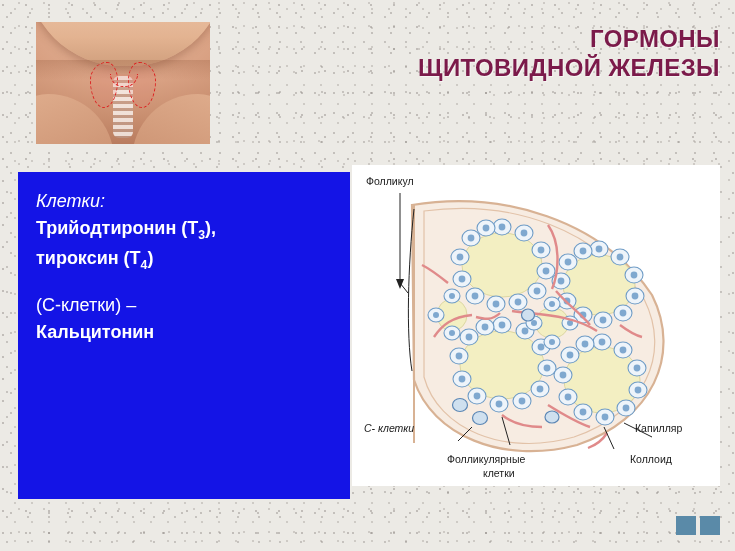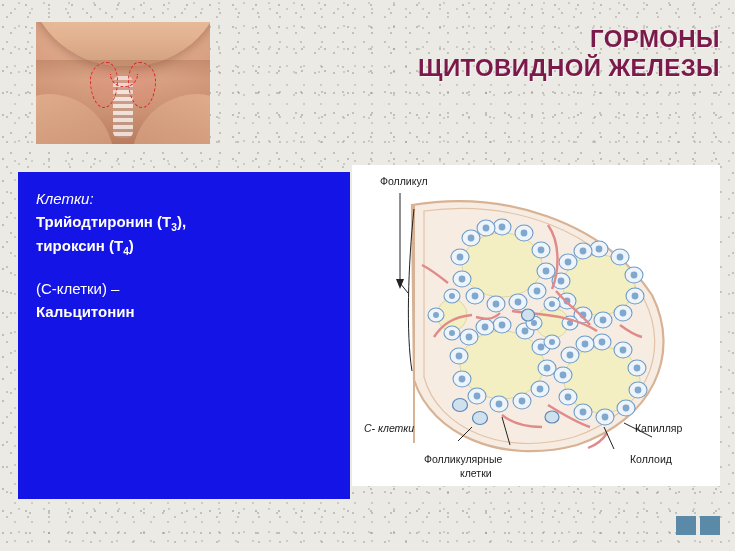--- a/index.html
+++ b/index.html
@@ -146,21 +146,21 @@
     left: 18px;
     top: 172px;
     width: 332px;
     height: 327px;
     background: #1414e6;
     color: #ffffff;
     box-sizing: border-box;
     padding: 16px 18px 0 18px;
   }
   .textbox .line {
-    font-size: 15px;
+    font-size: 18px;
     line-height: 1.52;
     white-space: nowrap;
   }
   .textbox .italic { font-style: italic; }
   .textbox .bold { font-weight: bold; }
   .textbox .spacer { height: 18px; }
   sub { font-size: 0.68em; }
 
   
   .diagram {
@@ -171,21 +171,21 @@
     height: 321px;
     background: #ffffff;
   }
   .diagram svg { display: block; }
   .dlabel {
     position: absolute;
     font-size: 10.5px;
     color: #1a1a1a;
     white-space: nowrap;
   }
-  .dlabel.center { text-align: right; }
+  .dlabel.center { text-align: right; margin-left: 23px; }
 
   
   .navsq {
     position: absolute;
     width: 20px;
     height: 19px;
     background: #5a8aa8;
   }
   .navsq.one { left: 676px; top: 516px; }
   .navsq.two { left: 700px; top: 516px; }
@@ -384,21 +384,21 @@
       <path d="M48 118 L 56 128"></path>
       <path d="M120 262 L 106 276"></path>
       <path d="M150 252 L 158 280"></path>
       <path d="M272 258 L 300 272"></path>
       <path d="M252 262 L 262 284"></path>
     </g>
 
     <polygon points="48,124 44,114 52,114" fill="#222"></polygon>
   </svg>
 
-  <div class="dlabel" style="left:28px; top:10px;">Фолликул</div>
+  <div class="dlabel" style="left:14px; top:10px;">Фолликул</div>
   <div class="dlabel" style="left:12px; top:257px;font-style:italic;">С- клетки</div>
   <div class="dlabel" style="left:283px; top:257px;">Капилляр</div>
   <div class="dlabel center" style="left:72px; top:288px;">Фолликулярные</div>
   <div class="dlabel center" style="left:108px; top:302px;">клетки</div>
   <div class="dlabel" style="left:254px; top:288px;padding-left:24px;">Коллоид</div>
 </div>
 
 <div class="navsq one"></div>
 <div class="navsq two"></div>
 

